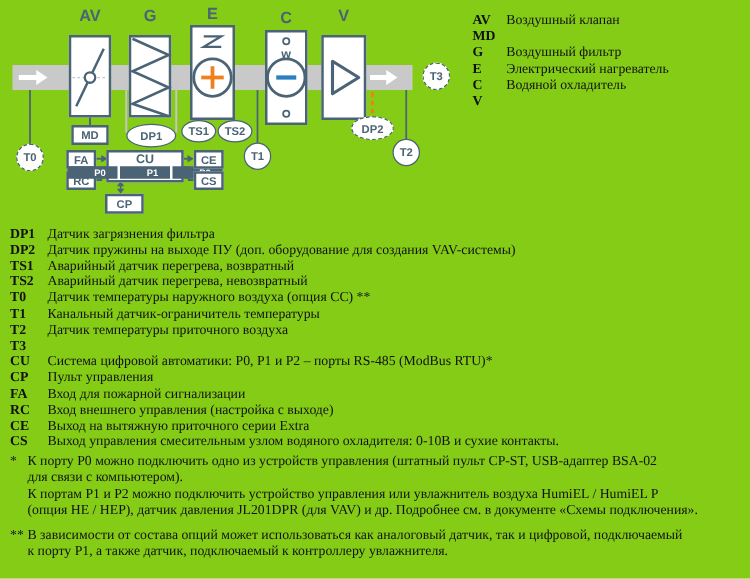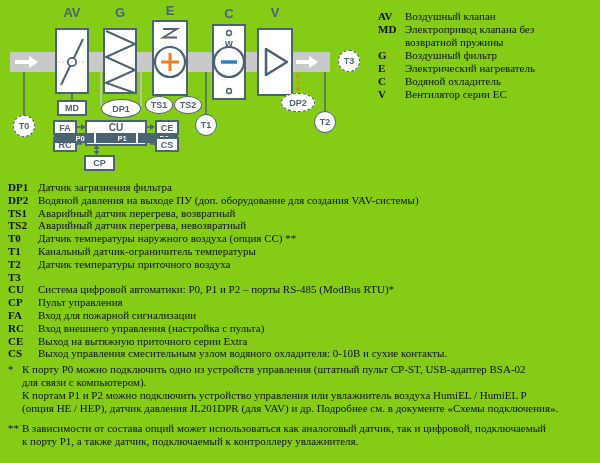--- a/index.html
+++ b/index.html
@@ -152,49 +152,46 @@
     <div class="tag" style="left:84px;top:155px;width:31px;height:16px">CP</div>
   </div>
 
   <div id="legend-top">
     <div class="lt-row">
         <span class="lt-key">AV</span>
         <span class="lt-text">Воздушный клапан</span>
       </div>
     <div class="lt-row">
         <span class="lt-key">MD</span>
-        <span class="lt-text">Электропривод клапана без
-возвратной пружины</span>
       </div>
     <div class="lt-row">
         <span class="lt-key">G</span>
         <span class="lt-text">Воздушный фильтр</span>
       </div>
     <div class="lt-row">
         <span class="lt-key">E</span>
         <span class="lt-text">Электрический нагреватель</span>
       </div>
     <div class="lt-row">
         <span class="lt-key">C</span>
         <span class="lt-text">Водяной охладитель</span>
       </div>
     <div class="lt-row">
         <span class="lt-key">V</span>
-        <span class="lt-text">Вентилятор серии EC</span>
       </div>
   </div>
 
   <div id="legend-main">
     <div class="lm-row">
         <span class="lm-key">DP1</span>
         <span>Датчик загрязнения фильтра</span>
       </div>
     <div class="lm-row">
         <span class="lm-key">DP2</span>
-        <span>Водяной давления на выходе ПУ (доп. оборудование для создания VAV-системы)</span>
+        <span>Датчик пружины на выходе ПУ (доп. оборудование для создания VAV-системы)</span>
       </div>
     <div class="lm-row">
         <span class="lm-key">TS1</span>
         <span>Аварийный датчик перегрева, возвратный</span>
       </div>
     <div class="lm-row">
         <span class="lm-key">TS2</span>
         <span>Аварийный датчик перегрева, невозвратный</span>
       </div>
     <div class="lm-row">
@@ -219,21 +216,21 @@
     <div class="lm-row">
         <span class="lm-key">CP</span>
         <span>Пульт управления</span>
       </div>
     <div class="lm-row">
         <span class="lm-key">FA</span>
         <span>Вход для пожарной сигнализации</span>
       </div>
     <div class="lm-row">
         <span class="lm-key">RC</span>
-        <span>Вход внешнего управления (настройка с пульта)</span>
+        <span>Вход внешнего управления (настройка с выходе)</span>
       </div>
     <div class="lm-row">
         <span class="lm-key">CE</span>
         <span>Выход на вытяжную приточного серии Extra</span>
       </div>
     <div class="lm-row">
         <span class="lm-key">CS</span>
         <span>Выход управления смесительным узлом водяного охладителя: 0-10В и сухие контакты.</span>
       </div>
   </div>

